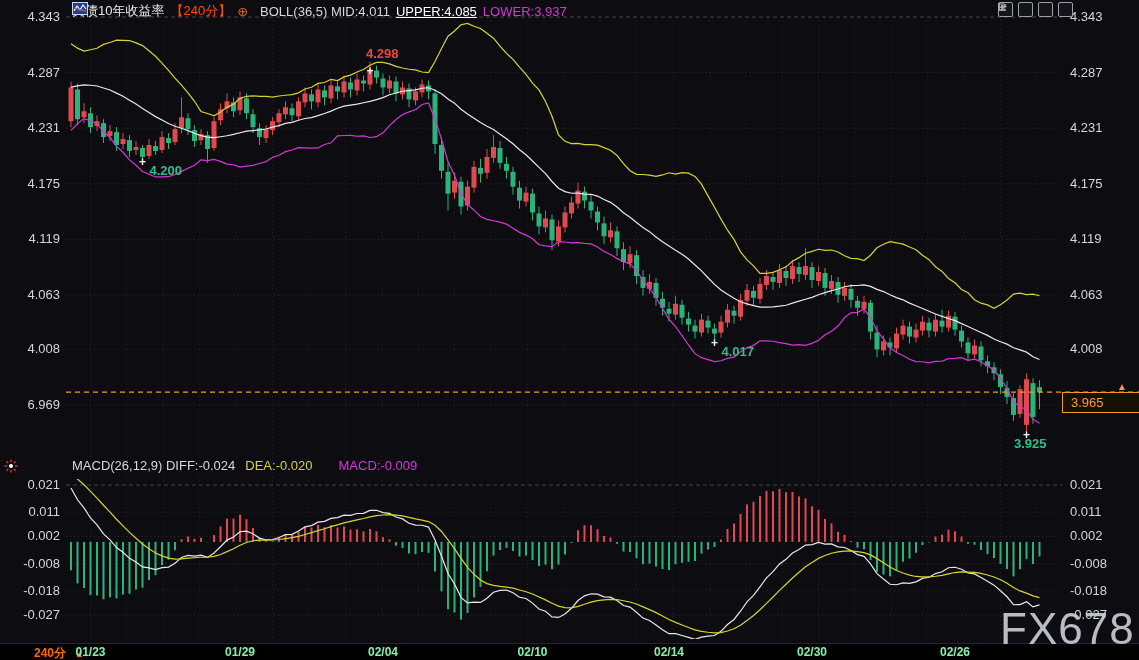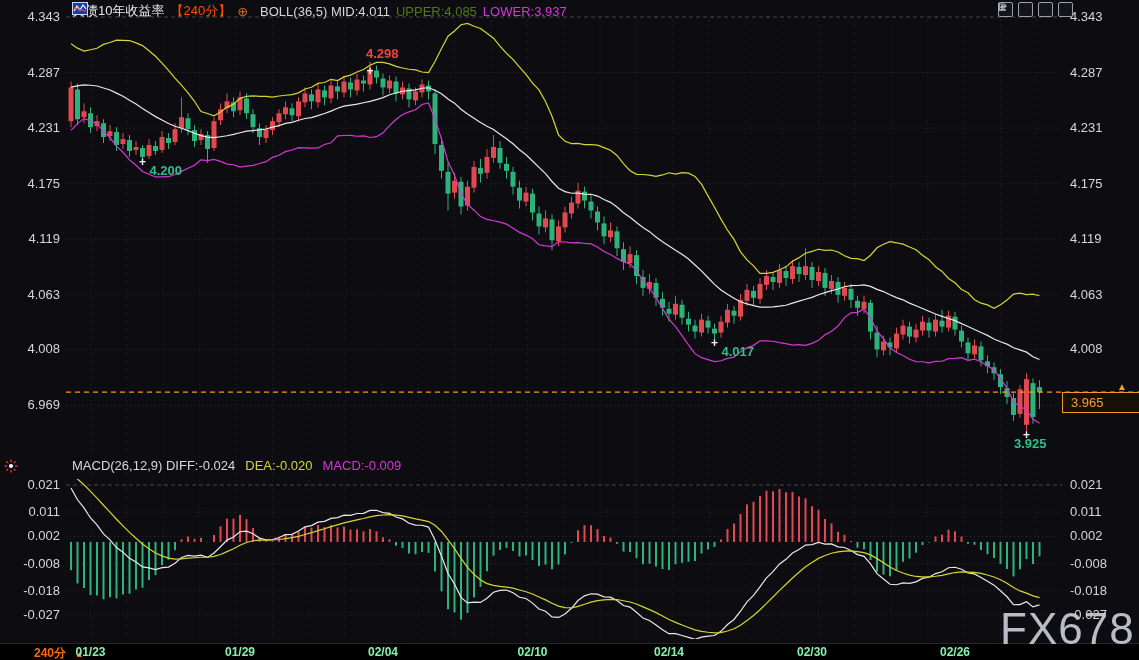--- a/index.html
+++ b/index.html
@@ -5,26 +5,26 @@
   html,body{margin:0;padding:0;background:#0d0d11;}
   #stage{position:relative;width:1139px;height:660px;background:#0d0d11;overflow:hidden;
          font-family:"Liberation Sans","DejaVu Sans",sans-serif;}
   svg{position:absolute;left:0;top:0;}
   .hdr{position:absolute;left:72px;top:2px;display:flex;align-items:center;gap:6px;
        font-size:13px;color:#d8d8d8;white-space:nowrap;z-index:5;}
   .hdr .title{color:#e8e8e8;}
   .hdr .period{color:#ff4e00;}
   .hdr .plus{color:#d06a28;font-size:13px;cursor:pointer;}
   .hdr .mid{color:#d8d8d8;}
-  .hdr .upper{color:#4d7c0f;}
+  .hdr .upper{color:#ffffff;text-decoration:underline;}
   .hdr .lower{color:#d537d5;}
   .mhdr{position:absolute;left:72px;top:458px;display:flex;gap:10px;font-size:13px;
         color:#d8d8d8;white-space:nowrap;z-index:5;}
   .mhdr .dea{color:#d4d435;}
-  .mhdr .macdv{color:#d537d5;}
+  .mhdr .macdv{color:#d537d5;margin-left:16px;}
   .ylab{position:absolute;font-size:13px;color:#d6d6d6;z-index:4;}
   .ylab.left{width:56px;left:4px;text-align:right;}
   .ylab.right{left:1070px;text-align:left;}
   .date{position:absolute;top:645px;width:56px;margin-left:-28px;text-align:center;
         font-size:12px;font-weight:bold;color:#86efac;z-index:6;}
   .bbar{position:absolute;left:0;top:643px;width:1139px;height:17px;background:#000;
         border-top:1px solid #25252b;z-index:3;}
   .pbtn{position:absolute;left:34px;top:645px;font-size:12px;font-weight:bold;color:#ff6a00;
         cursor:pointer;z-index:6;display:flex;gap:9px;align-items:center;}
   .pbtn .tri{font-size:9px;}

